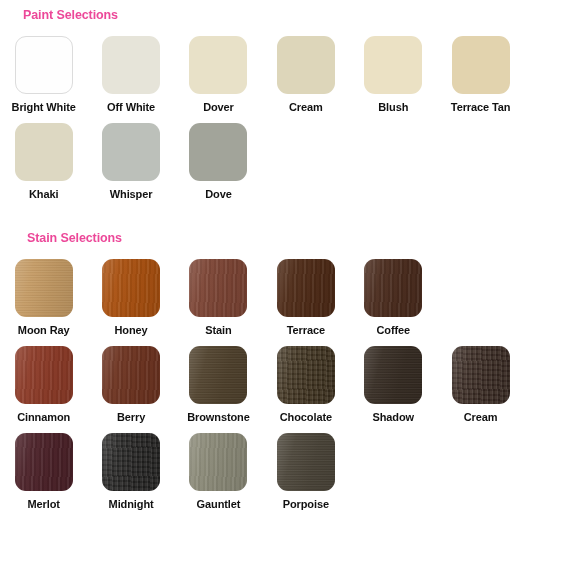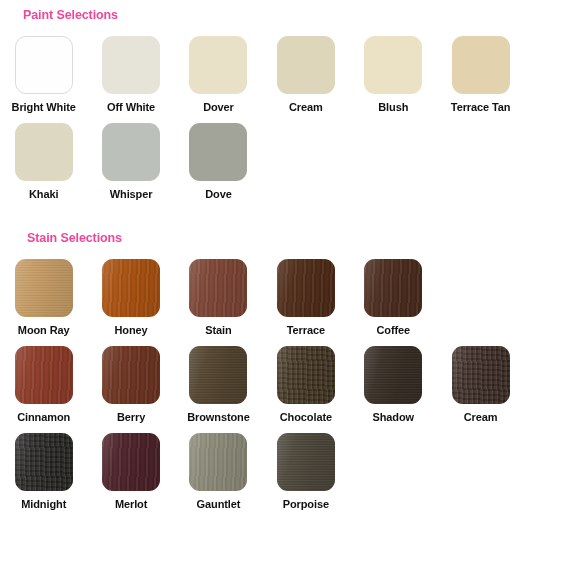--- a/index.html
+++ b/index.html
@@ -270,34 +270,34 @@
         <div class="cell">
           <div class="swatch" style="background: rgb(58, 42, 34);">
             <div class="grain grain-rough"></div>
             <div class="sheen"></div>
           </div>
           <div class="label">Cream</div>
         </div>
       </div>
       <div class="row">
         <div class="cell">
+          <div class="swatch" style="background: rgb(75, 33, 40);">
+            <div class="grain grain-v"></div>
+            <div class="sheen"></div>
+          </div>
+          <div class="label">Merlot</div>
+        </div>
+        <div class="cell">
           <div class="swatch" style="background: rgb(36, 35, 34);">
             <div class="grain grain-rough"></div>
             <div class="sheen"></div>
           </div>
           <div class="label">Midnight</div>
         </div>
         <div class="cell">
-          <div class="swatch" style="background: rgb(75, 33, 40);">
-            <div class="grain grain-v"></div>
-            <div class="sheen"></div>
-          </div>
-          <div class="label">Merlot</div>
-        </div>
-        <div class="cell">
           <div class="swatch" style="background: rgb(139, 138, 120);">
             <div class="grain grain-v"></div>
             <div class="sheen"></div>
           </div>
           <div class="label">Gauntlet</div>
         </div>
         <div class="cell">
           <div class="swatch" style="background: rgb(74, 68, 56);">
             <div class="grain grain-h"></div>
             <div class="sheen"></div>

